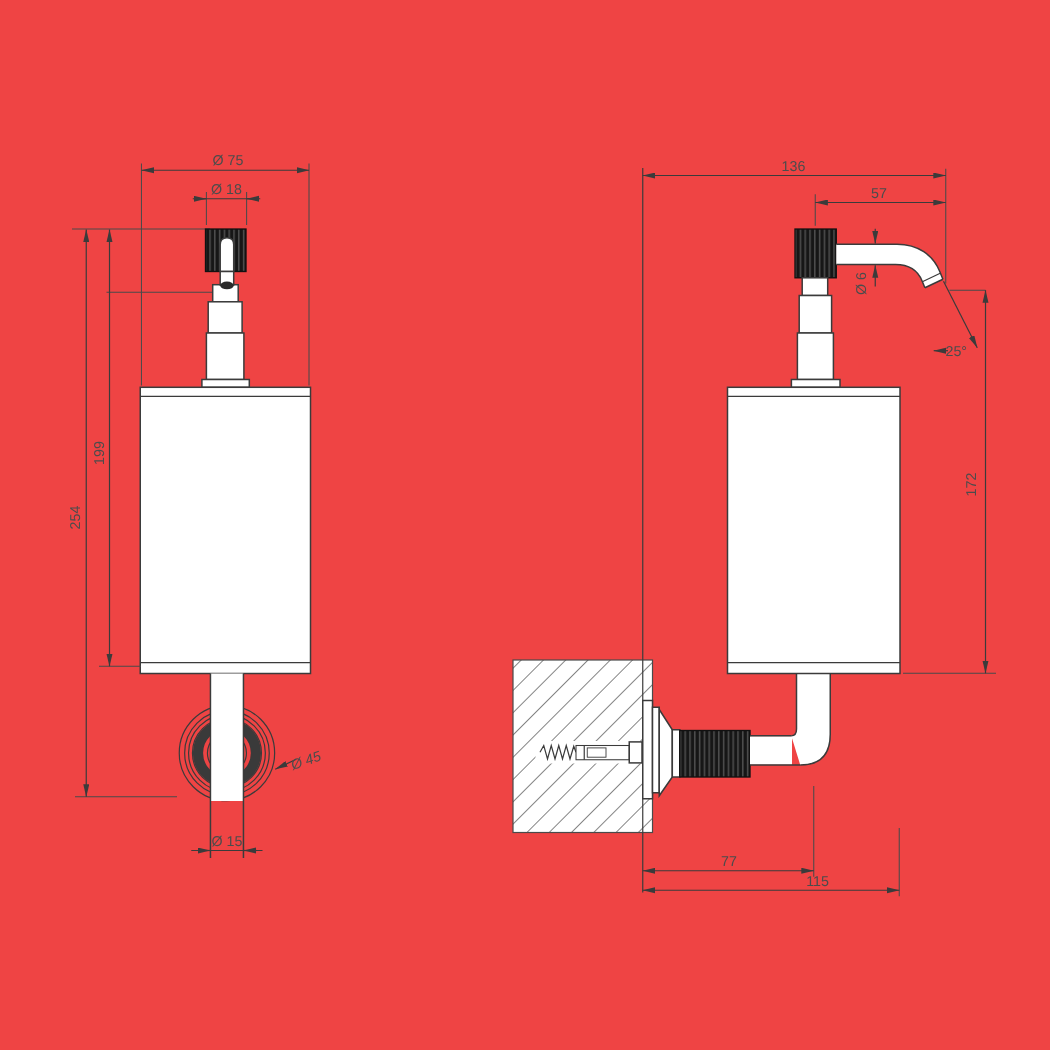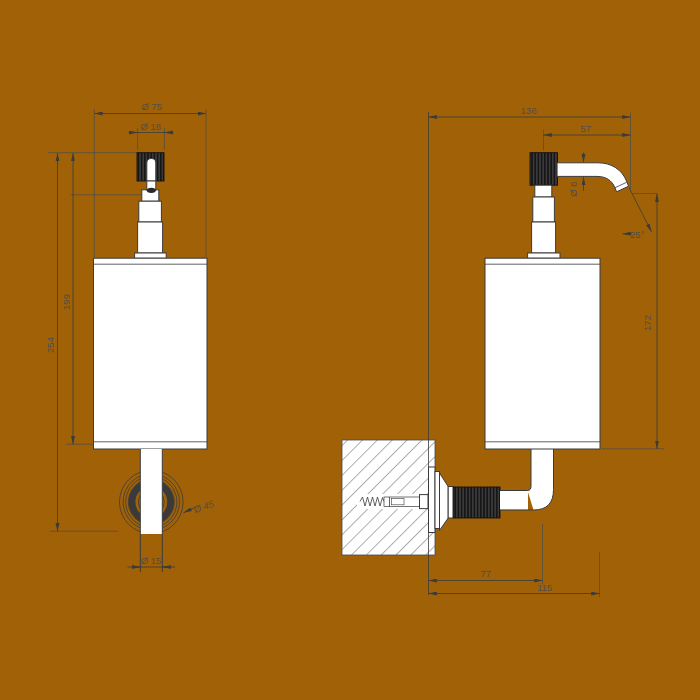--- a/index.html
+++ b/index.html
@@ -1,16 +1,16 @@
 <!DOCTYPE html>
 <html><head>
 <meta charset="utf-8">
 <style>
   html,body{margin:0;padding:0;background:#ffffff;width:700px;height:700px;overflow:hidden;}
-  .canvas{width:700px;height:700px;background:#a16207;position:relative;}
+  .canvas{width:700px;height:700px;background:#ef4444;position:relative;}
   svg{display:block;}
   .lbl{font-family:"Liberation Sans", sans-serif;font-size:9.5px;fill:#4c4c4c;}
   .lbl-slant{font-family:"Liberation Sans", sans-serif;font-size:9.5px;fill:#4c4c4c;font-style:italic;}
   .edge{stroke:#3b3b3b;stroke-width:1;fill:none;}
   .edge-thin{stroke:#3b3b3b;stroke-width:0.8;fill:none;}
   .dim{stroke:#3b3b3b;stroke-width:0.8;fill:none;}
   .ext{stroke:#4a4a4a;stroke-width:0.7;fill:none;}
   .whitefill{fill:#ffffff;stroke:none;}
   .part{fill:#ffffff;stroke:#3b3b3b;stroke-width:1;}
   .part-thin{fill:#ffffff;stroke:#3b3b3b;stroke-width:0.7;}

